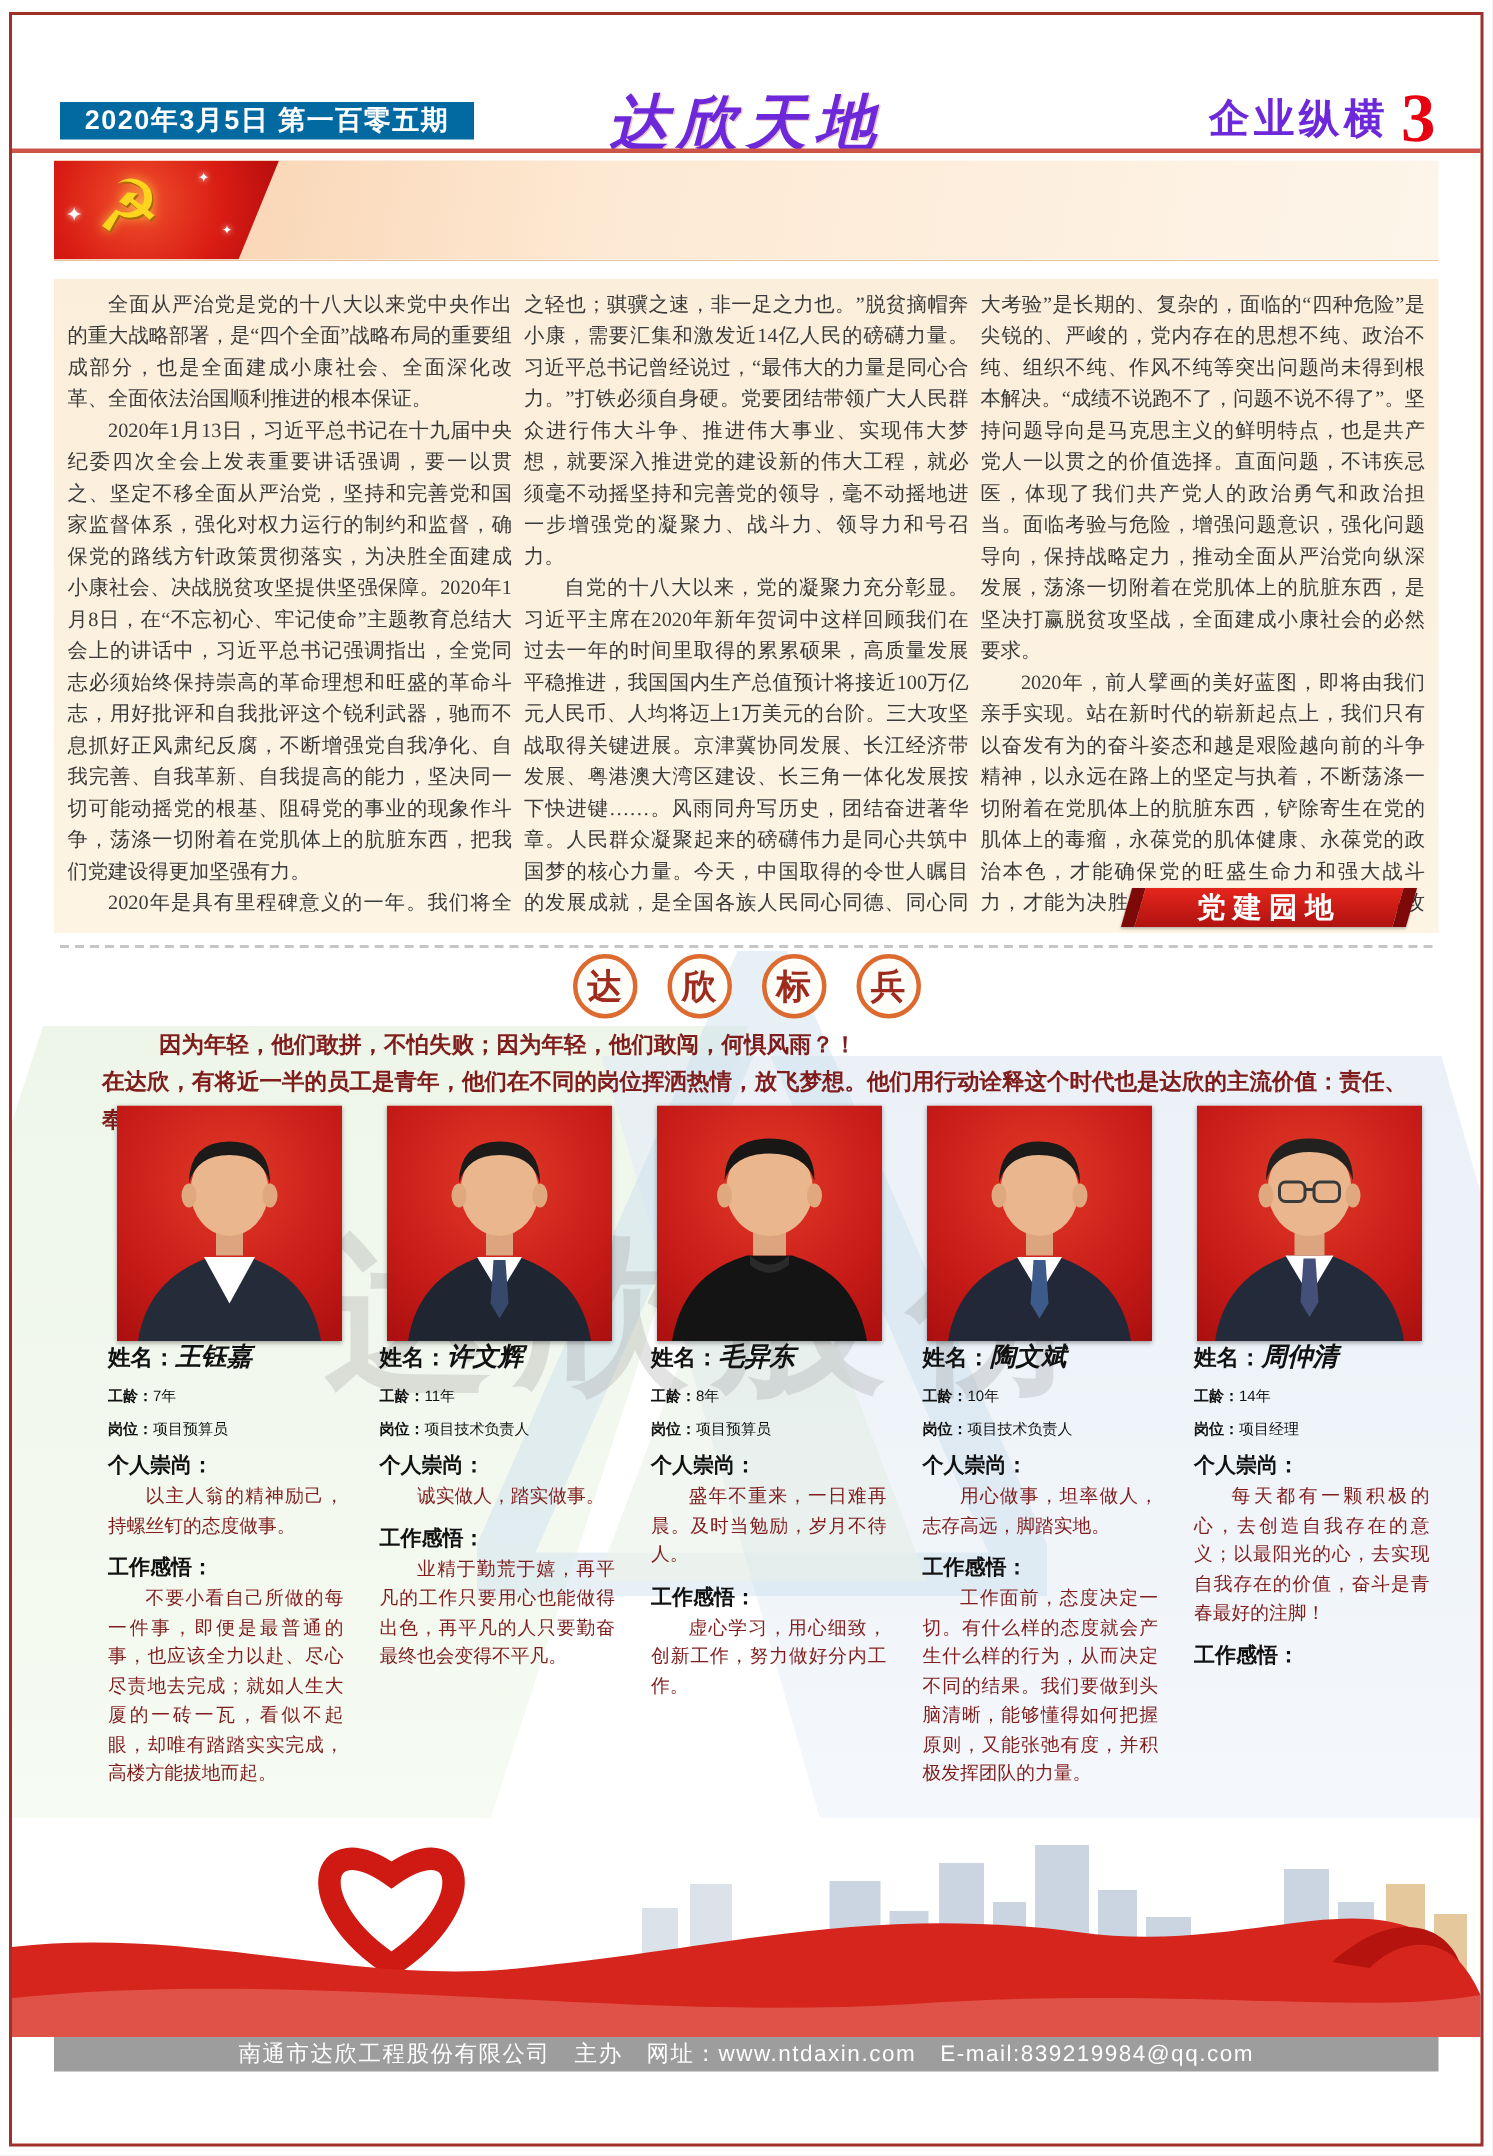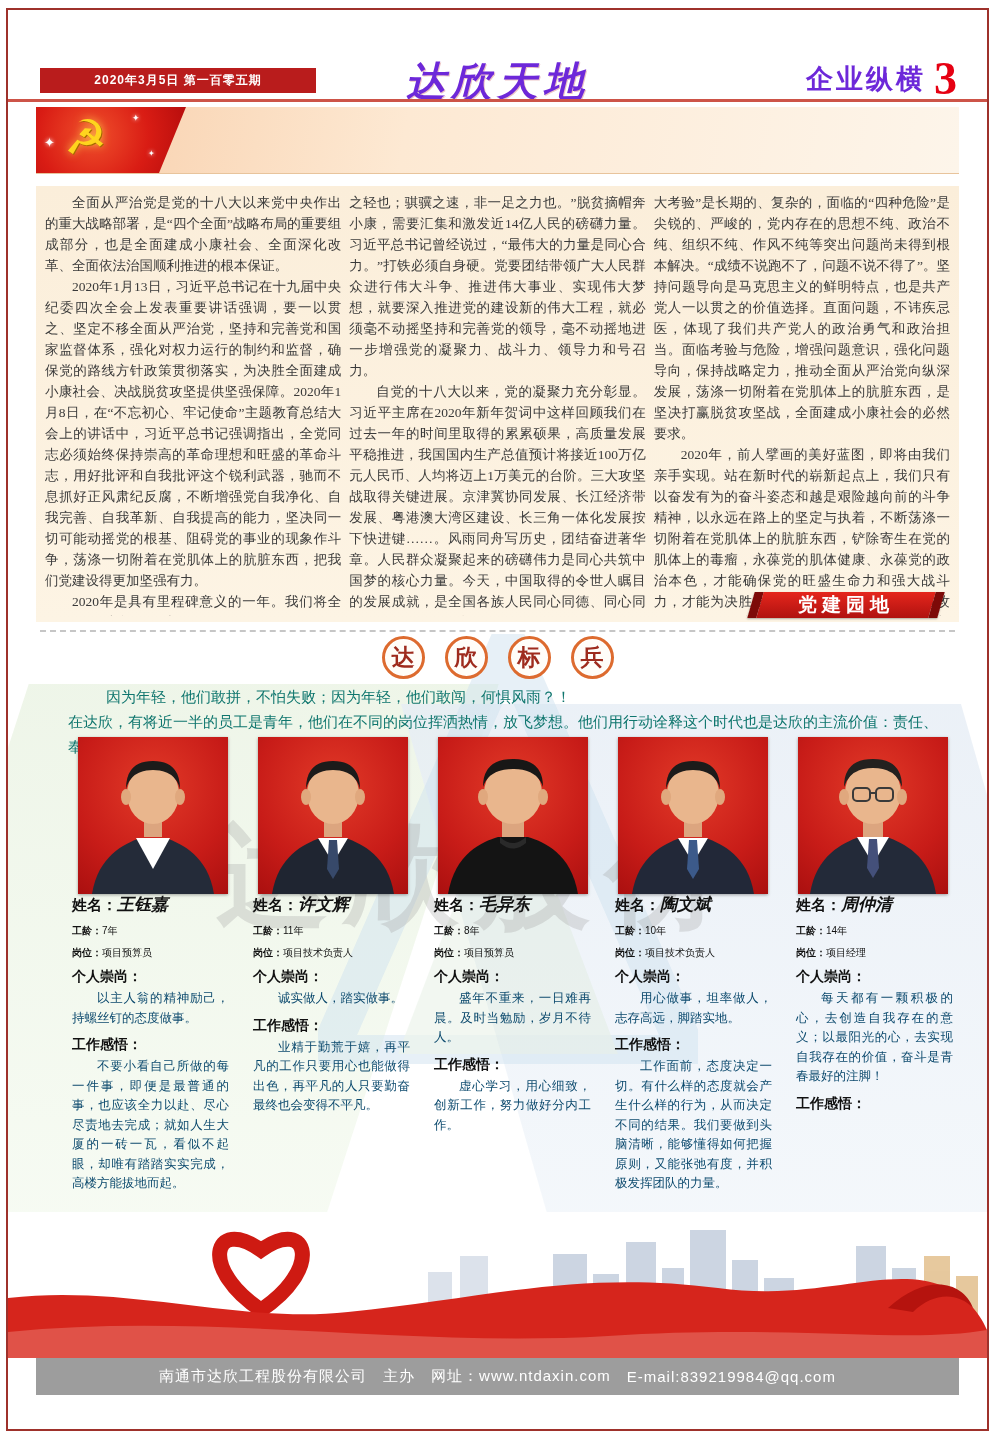--- a/index.html
+++ b/index.html
@@ -2,22 +2,22 @@
 <html><head>
 <meta charset="utf-8">
 <style>
   html,body{margin:0;padding:0;background:#e8e8e8;}
   .page{position:relative;width:995px;height:1437px;margin:0 auto;background:#ffffff;overflow:hidden;
         font-family:"Liberation Sans",sans-serif;}
   .frame{position:absolute;left:6px;right:6px;top:8px;bottom:6px;border:2px solid #9e312b;pointer-events:none;z-index:5;}
 
   
   .header{position:absolute;top:60px;left:38px;right:38px;height:38px;z-index:2;}
-  .date-box{position:absolute;left:2px;top:8px;width:276px;height:25px;line-height:25px;background:#b91c1c;
-            color:#fff;font-size:12px;font-weight:bold;text-align:center;letter-spacing:1px;}
+  .date-box{position:absolute;left:2px;top:8px;width:276px;height:25px;line-height:25px;background:#0369a1;
+            color:#fff;font-size:18px;font-weight:bold;text-align:center;letter-spacing:1px;}
   .masthead{position:absolute;left:50%;transform:translateX(-50%);top:-6px;font-family:"Liberation Serif",serif;
             font-style:italic;font-weight:bold;font-size:40px;color:#6d28d9;letter-spacing:6px;white-space:nowrap;
             text-shadow:1px 1px 0 rgba(181,18,23,.25);}
   .header-right{position:absolute;right:0;top:0;display:flex;align-items:flex-start;gap:8px;}
   .section-label{font-size:27px;font-weight:900;color:#6d28d9;letter-spacing:3px;line-height:38px;}
   .page-number{font-family:"Liberation Serif",serif;font-size:46px;font-weight:bold;color:#e60012;line-height:38px;}
   .header-rule{position:absolute;top:99px;left:8px;right:8px;height:3px;background:#cd5448;z-index:2;}
 
   
   .banner{position:absolute;top:107px;left:36px;right:36px;height:66px;z-index:2;
@@ -59,44 +59,44 @@
   .bg-blue{position:absolute;right:-60px;top:70px;width:560px;height:600px;transform:skewX(16deg);
            background:linear-gradient(180deg,#e6edf5,#f3f7fb);opacity:.8;}
   .logo-watermark{position:absolute;left:310px;top:0;opacity:.5;}
   .watermark-text{position:absolute;left:205px;top:165px;font-family:"Liberation Serif",serif;font-weight:bold;
                   font-size:115px;letter-spacing:16px;color:#9d9d9d;opacity:.28;white-space:nowrap;}
 
   .circles{position:absolute;top:2px;left:0;right:0;display:flex;justify-content:center;gap:20px;}
   .circle{width:37px;height:37px;border:3px solid #dd6b2f;border-radius:50%;background:#fffdf8;
           box-shadow:inset 0 0 0 1px #fff;display:flex;align-items:center;justify-content:center;
           font-size:23px;font-weight:900;color:#9e2b1d;}
-  .intro{position:absolute;top:50px;left:60px;right:40px;font-size:15px;font-weight:400;color:#0f766e;line-height:25px;}
+  .intro{position:absolute;top:50px;left:60px;right:40px;font-size:15px;font-weight:700;color:#7f1d1d;line-height:25px;}
   .intro .l1{padding-left:38px;}
 
   .photos{position:absolute;top:103px;left:70px;right:39px;display:flex;justify-content:space-between;}
   .photo{width:150px;height:157px;box-shadow:0 1px 3px rgba(0,0,0,.35);}
   .photo svg{display:block;}
 
   .profile-texts{position:absolute;top:259px;left:64px;right:34px;display:grid;
                  grid-template-columns:repeat(5,1fr);column-gap:24px;}
   .p-name{font-size:15px;font-weight:bold;color:#111;border-bottom:0;}
   .pname-val{font-family:"Liberation Serif",serif;font-style:italic;font-weight:bold;font-size:17px;}
   .p-row{margin-top:8px;font-size:10px;color:#111;}
   .plabel{font-weight:bold;}
   .pval{font-weight:normal;}
   .p-sec{margin-top:8px;font-size:14px;font-weight:bold;color:#111;}
-  .p-text{margin:3px 0 0 0;font-family:Liberation Serif, serif;font-size:12.5px;line-height:19.5px;
-          color:#0c4a6e;text-align:justify;text-indent:2em;}
+  .p-text{margin:3px 0 0 0;font-family:Liberation Mono, monospace;font-size:12.5px;line-height:19.5px;
+          color:#7f1d1d;text-align:justify;text-indent:2em;}
 
   
   .bottom-art{position:absolute;top:1212px;left:8px;right:8px;height:146px;z-index:1;}
   .bottom-art svg{display:block;width:100%;height:100%;}
 
   
-  .footer-bar{position:absolute;top:1358px;left:36px;right:36px;height:37px;background:#9d9d9d;z-index:3;
+  .footer-bar{position:absolute;top:1358px;left:36px;right:36px;height:23px;background:#9d9d9d;z-index:3;
               display:flex;align-items:center;justify-content:center;gap:16px;color:#fff;font-size:15px;
               white-space:nowrap;}
   .footer-bar .seg{letter-spacing:1px;}
 </style>
 </head>
 <body>
 
 <div class="page">
   <div class="frame"></div>
 

